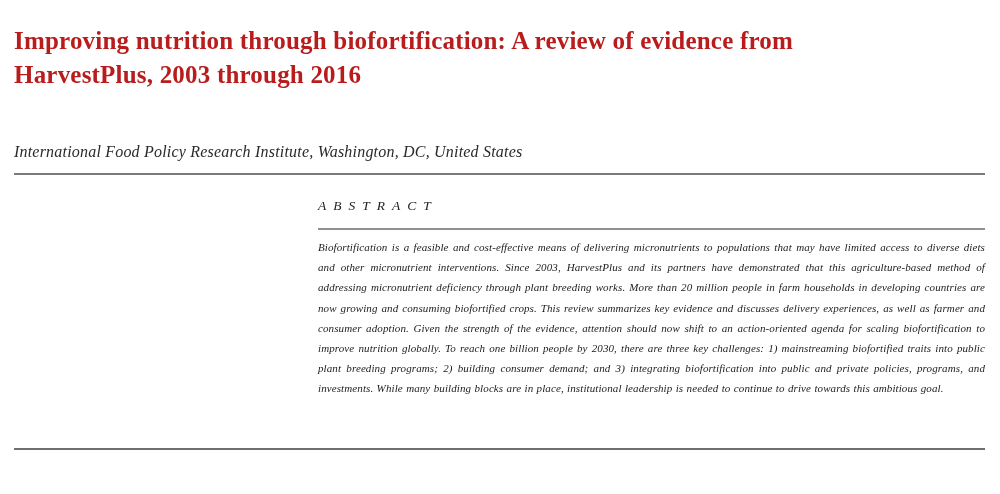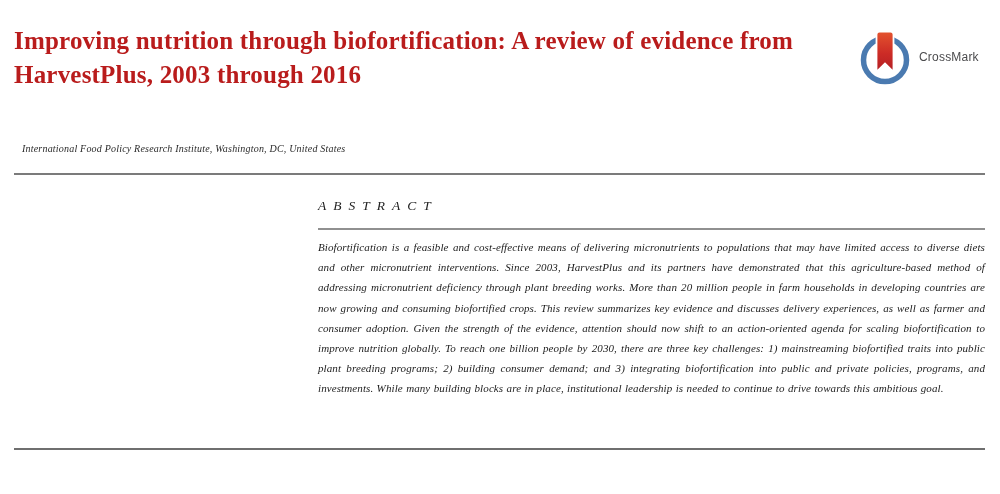--- a/index.html
+++ b/index.html
@@ -60,25 +60,24 @@
     font-size: 13px;
     text-decoration: none;
     cursor: pointer;
     vertical-align: super;
     line-height: 0;
   }
   .affiliation {
     position: absolute;
     left: 14px;
     top: 143px;
-    font-size: 10px;
+    font-size: 16px;
     font-style: italic;
     color: #2a2a2a;
     letter-spacing: 0.2px;
-    margin-left: 8px;
   }
   .rule {
     position: absolute;
     background: #7b7b7b;
   }
   .rule-top {
     left: 14px;
     width: 971px;
     top: 173px;
     height: 2px;
@@ -123,34 +122,20 @@
 </head>
 <body>
 
 <div class="page">
 
   <h1 class="title">
     <span class="tl">Improving nutrition through biofortification: A review of evidence from</span>
     <span class="tl">HarvestPlus, 2003 through 2016</span>
   </h1>
 
-  <a class="crossmark">
-    <svg width="56" height="62" viewBox="0 0 56 62">
-      <defs>
-        <linearGradient id="bm" x1="0" y1="0" x2="0" y2="1">
-          <stop offset="0" stop-color="#e4542e"></stop>
-          <stop offset="0.55" stop-color="#cc2b26"></stop>
-          <stop offset="1" stop-color="#b21f24"></stop>
-        </linearGradient>
-      </defs>
-      <circle cx="27" cy="34" r="21.5" fill="#ffffff" stroke="#4a7ab0" stroke-width="5.5"></circle>
-      <path d="M18.5 8.5 Q18.5 5.5 21.5 5.5 L32.5 5.5 Q35.5 5.5 35.5 8.5 L35.5 46 L27 37.5 L18.5 46 Z" fill="url(#bm)" stroke="#ffffff" stroke-width="1.8"></path>
-    </svg>
-    <span class="cm-label">CrossMark</span>
-  </a>
 
 
   <div class="affiliation">International Food Policy Research Institute, Washington, DC, United States</div>
 
   <div class="rule rule-top"></div>
 
   <div class="abstract-col">
     <div class="abs-heading">ABSTRACT</div>
     <div class="rule-abs"></div>
     <p class="abs-body">Biofortification is a feasible and cost-effective means of delivering micronutrients to populations that may have limited access to diverse diets and other micronutrient interventions. Since 2003, HarvestPlus and its partners have demonstrated that this agriculture-based method of addressing micronutrient deficiency through plant breeding works. More than 20 million people in farm households in developing countries are now growing and consuming biofortified crops. This review summarizes key evidence and discusses delivery experiences, as well as farmer and consumer adoption. Given the strength of the evidence, attention should now shift to an action-oriented agenda for scaling biofortification to improve nutrition globally. To reach one billion people by 2030, there are three key challenges: 1) mainstreaming biofortified traits into public plant breeding programs; 2) building consumer demand; and 3) integrating biofortification into public and private policies, programs, and investments. While many building blocks are in place, institutional leadership is needed to continue to drive towards this ambitious goal.</p>

